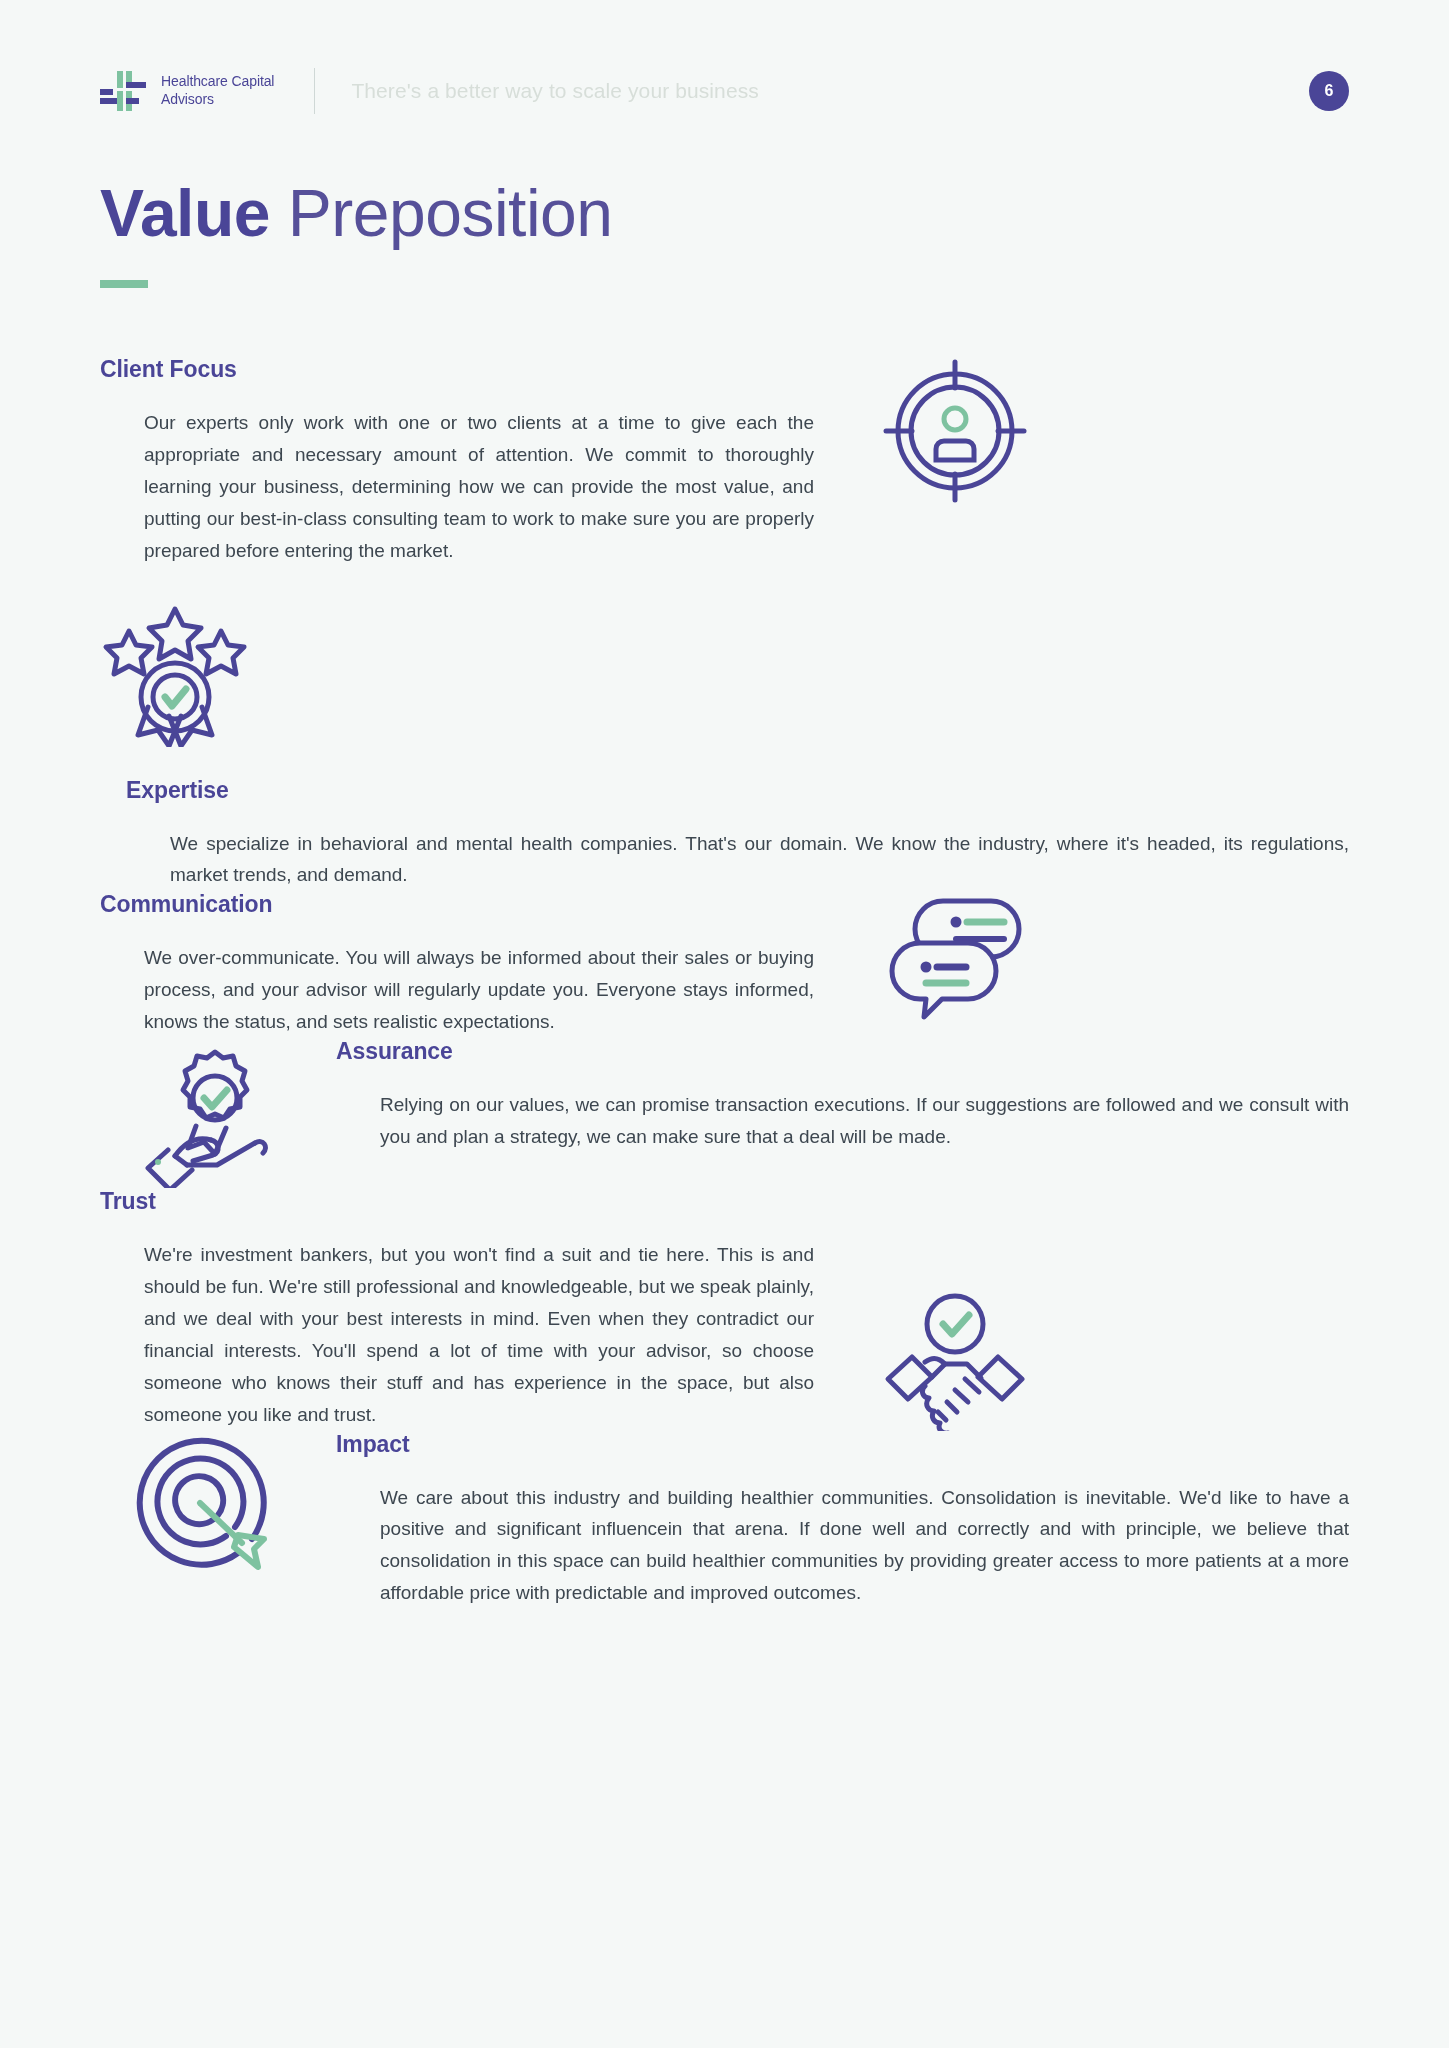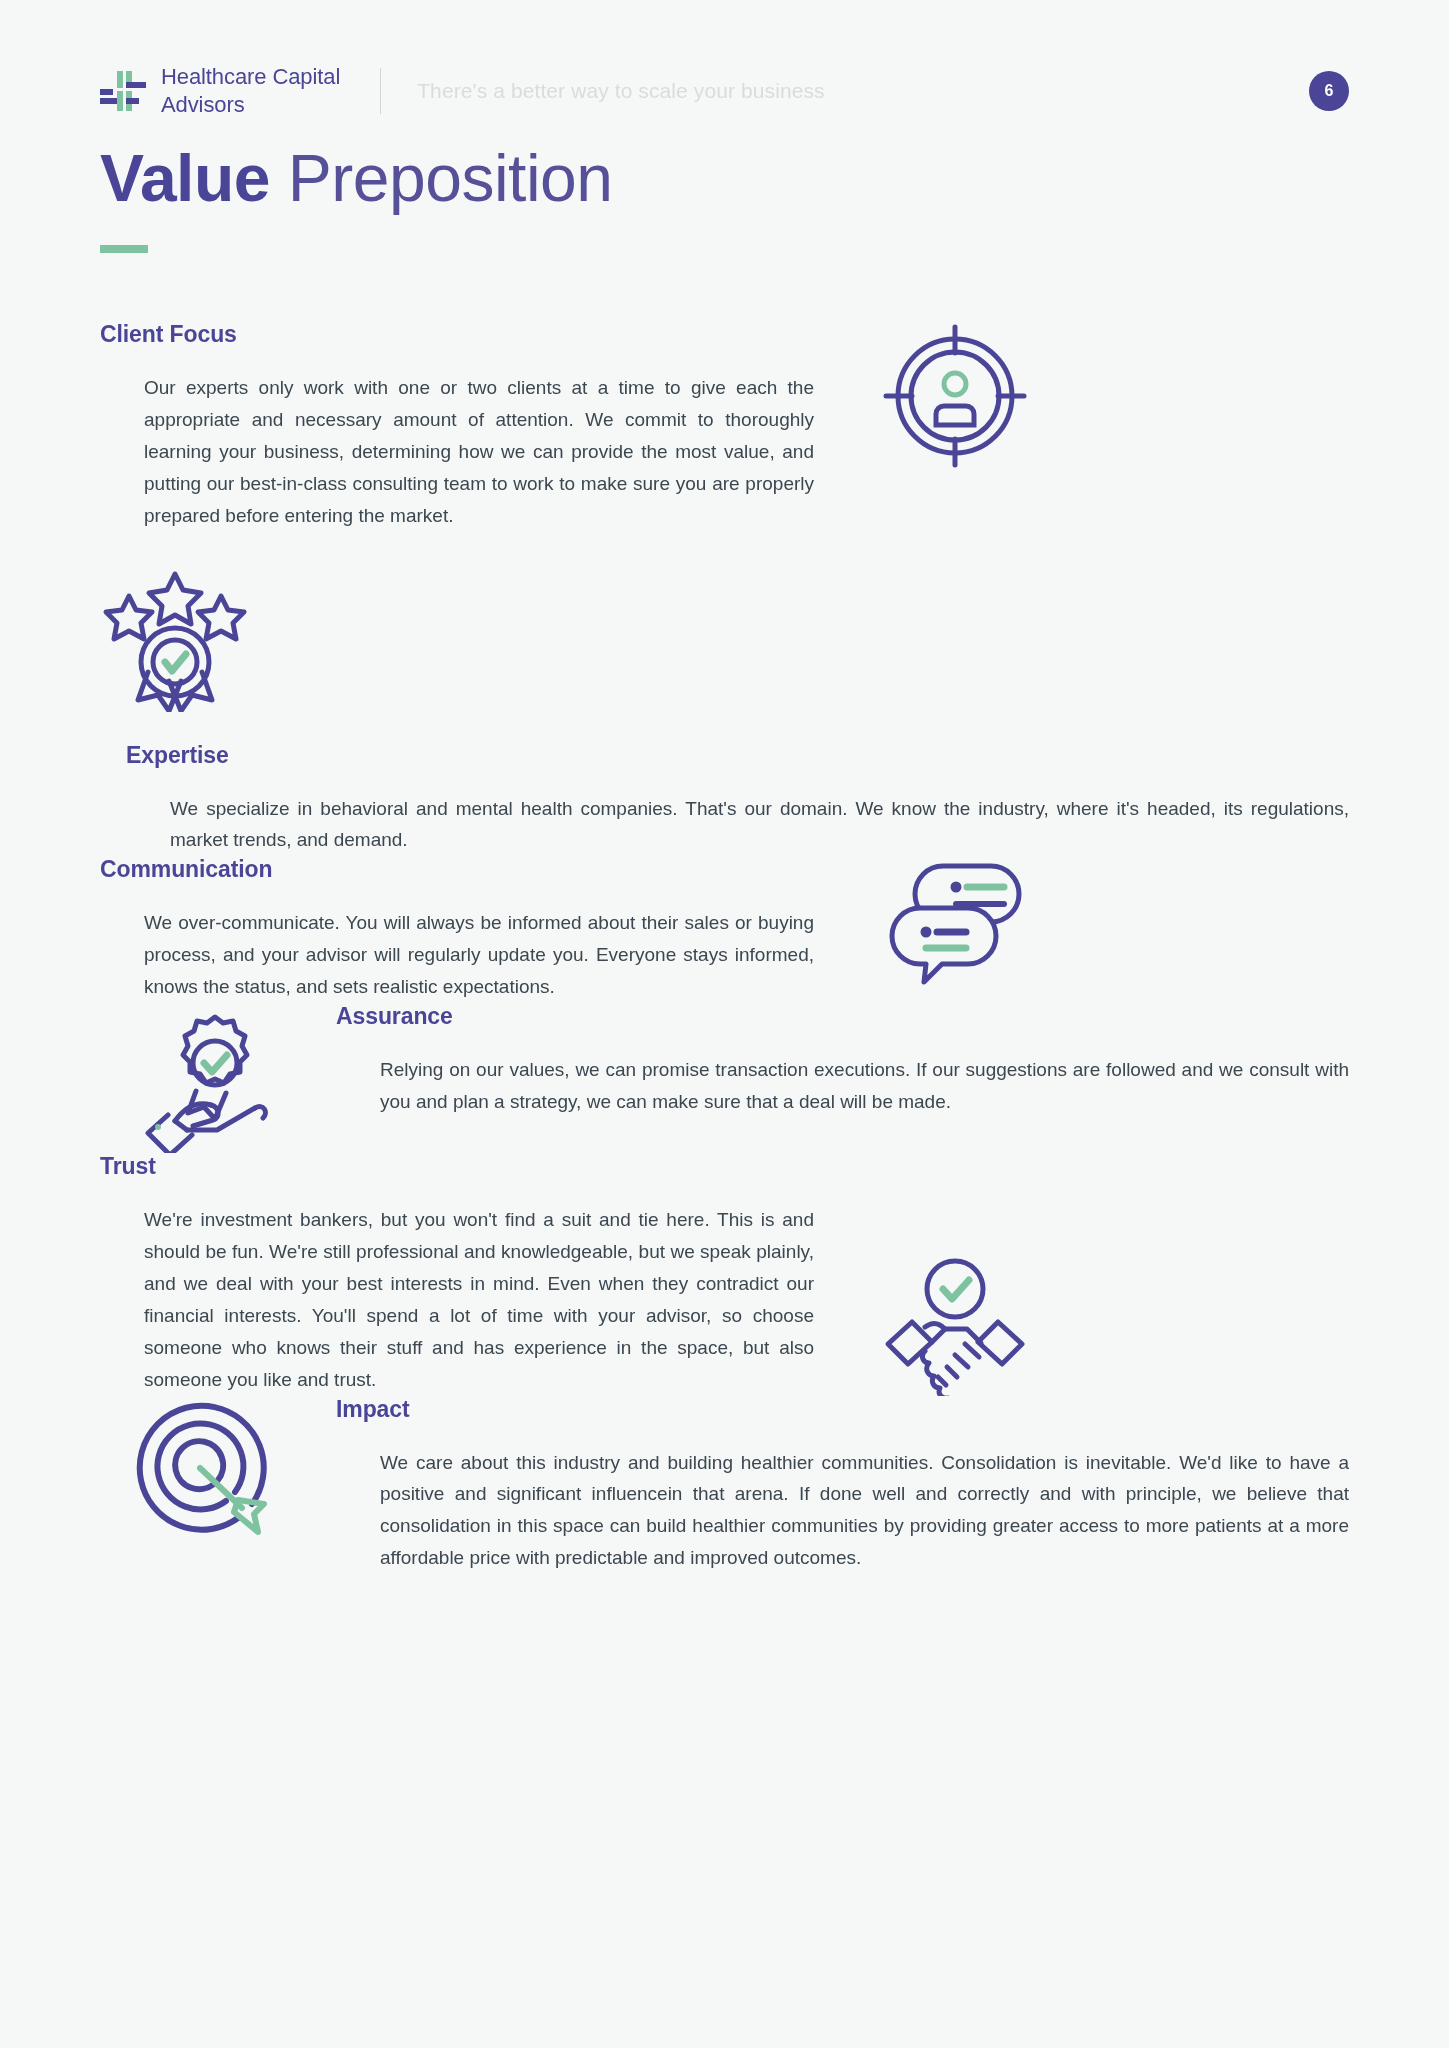--- a/index.html
+++ b/index.html
@@ -23,21 +23,21 @@
   .header {
     display: flex;
     align-items: center;
     height: 120px;
     padding-top: 62px;
   }
   .logo-block { display: flex; align-items: center; }
   .logo-mark { width: 48px; height: 44px; flex: 0 0 48px; }
   .logo-text {
     margin-left: 13px;
-    font-size: 22px;
+    font-size: 14px;
     line-height: 1.28;
     font-weight: 400;
     color: #4a4597;
     letter-spacing: -0.1px;
     white-space: nowrap;
   }
   .header-divider {
     width: 1px;
     height: 46px;
     background: #cfd8d6;
@@ -57,21 +57,21 @@
     background: #4a4597;
     color: #ffffff;
     font-size: 16px;
     font-weight: 700;
     display: flex;
     align-items: center;
     justify-content: center;
   }
 
   
-  .title-wrap { margin-top: 25px; }
+  .title-wrap { margin-top: 60px; }
   .title {
     font-size: 66px;
     line-height: 1.0;
     color: #4a4597;
     letter-spacing: -0.5px;
   }
   .title .bold   { font-weight: 700; }
   .title .light  { font-weight: 300; color: #565099; }
   .title-rule {
     width: 48px;

